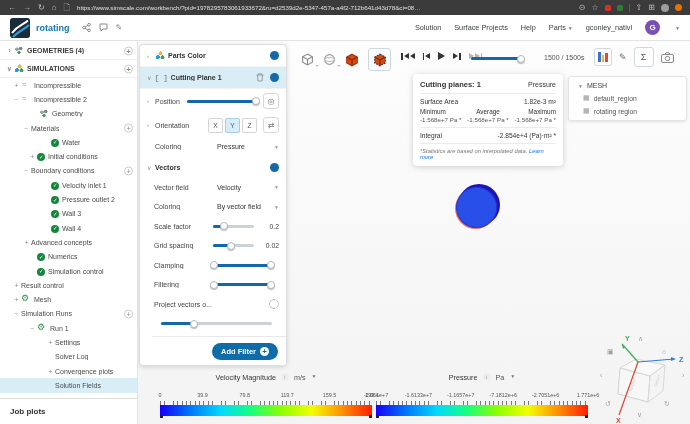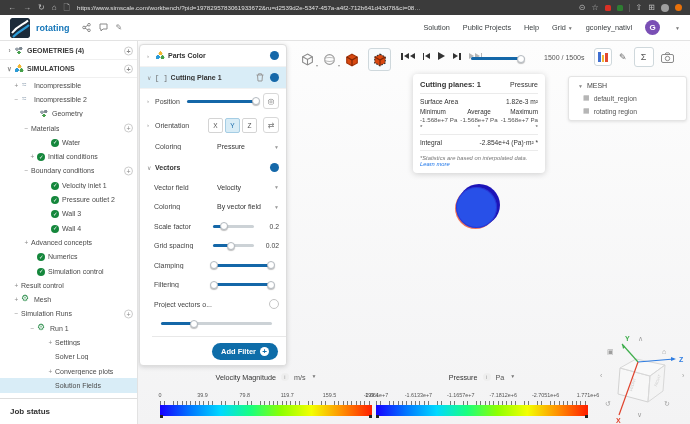--- a/index.html
+++ b/index.html
@@ -114,21 +114,21 @@
   .timetext{position:absolute;top:54px;left:544px;font-size:7px;color:#555;z-index:4}
   .vt-right{position:absolute;top:47px;left:594px;display:flex;align-items:center;gap:7px;z-index:4}
   .legendbtn{width:18px;height:18px;border:1px solid #cfd8dc;border-radius:3px;background:#fff;display:flex;
              align-items:flex-end;justify-content:center;gap:1px;padding:3px;box-sizing:border-box;cursor:pointer}
   .lb1{width:3px;height:10px;background:#3f6fd1}.lb2{width:3px;height:7px;background:#f2b632}
   .lb3{width:3px;height:9px;background:#e2492f}
   .sigmabtn{width:18px;height:18px;border:1px solid #cfd8dc;border-radius:3px;background:#fff;color:#555;
             font-size:9px;display:flex;align-items:center;justify-content:center;cursor:pointer}
   .pencil{font-size:9px;color:#666;cursor:pointer}
   
-  .stats{position:absolute;left:413px;top:74px;width:132px;background:#fff;border-radius:4px;
+  .stats{position:absolute;left:413px;top:74px;width:150px;background:#fff;border-radius:4px;
          box-shadow:0 1px 6px rgba(0,0,0,.18);padding:6px 7px;box-sizing:border-box;z-index:5}
   .st-head{display:flex;justify-content:space-between;align-items:center;padding-bottom:4px;border-bottom:1px solid #ebebeb}
   .st-title{font-size:7.5px;font-weight:bold;color:#333}
   .st-field{font-size:7px;color:#333}
   .st-row{display:flex;justify-content:space-between;font-size:6.6px;color:#333;margin-top:4px}
   .st-grid{display:grid;grid-template-columns:1fr 1fr 1fr;font-size:6.4px;color:#333;margin-top:3px}
   .st-grid .c{text-align:center}.st-grid .r{text-align:right}
   .st-vals{color:#555;font-size:6.2px;margin-top:1px;padding-bottom:4px;border-bottom:1px solid #ebebeb}
   .st-int{display:flex;justify-content:space-between;font-size:6.6px;color:#333;margin-top:4px;padding-bottom:4px;
           border-bottom:1px solid #ebebeb}
@@ -199,25 +199,25 @@
     <circle cx="7" cy="7.3" r="1.3" fill="none" stroke="#8a8a8a"></circle>
       <path d="M3 4L6 2.3M3 5.2L6 7" stroke="#8a8a8a"></path>
   </svg>
   <svg class="hicon" width="9" height="9" viewBox="0 0 9 9">
     <path d="M1 1h7v5H4L2 8V6H1z" fill="none" stroke="#8a8a8a"></path>
   </svg>
   <span class="hicon">✎</span>
   <div class="nav">
     <span class="navitem" id="nav-items" style="display:flex;gap:13px">
         <span>Solution</span>
-        <span>Public Projects</span>
+        <span>Surface Projects</span>
         <span>Help</span>
       </span>
     <span class="navitem">
-      <span>Grid</span><span class="chev">▼</span>
+      <span>Parts</span><span class="chev">▼</span>
     </span>
     <span class="navitem">gconley_nativl</span>
     <span class="uavatar">G</span>
     <span class="chev">▼</span>
   </div>
 </div>
 
 <div class="sidebar">
   <div class="tree" id="tree">
       <div class="trow section" style="padding-left: 5px;">
@@ -331,21 +331,21 @@
       <div class="trow" style="padding-left: 46px;">
         <span class="texp">+</span>
         <span class="tlabel">Convergence plots</span>
       </div>
       <div class="trow sel" style="padding-left: 46px;">
         <span class="texp"></span>
         <span class="tlabel">Solution Fields</span>
       </div>
     </div>
   <div class="jobstatus">
-    <span>Job status</span>
+    <span>Job plots</span>
   </div>
 </div>
 
 <div class="viewport"></div>
 
 <div class="vt-icons">
   <span class="vt-btn">
     <svg width="13" height="13" viewBox="0 0 12 12">
         <path d="M6 1l4.5 2.5v5L6 11 1.5 8.5v-5z" fill="none" stroke="#8a8a8a"></path>
         <path d="M1.5 3.5L6 6l4.5-2.5M6 6v5" stroke="#8a8a8a" fill="none"></path>

